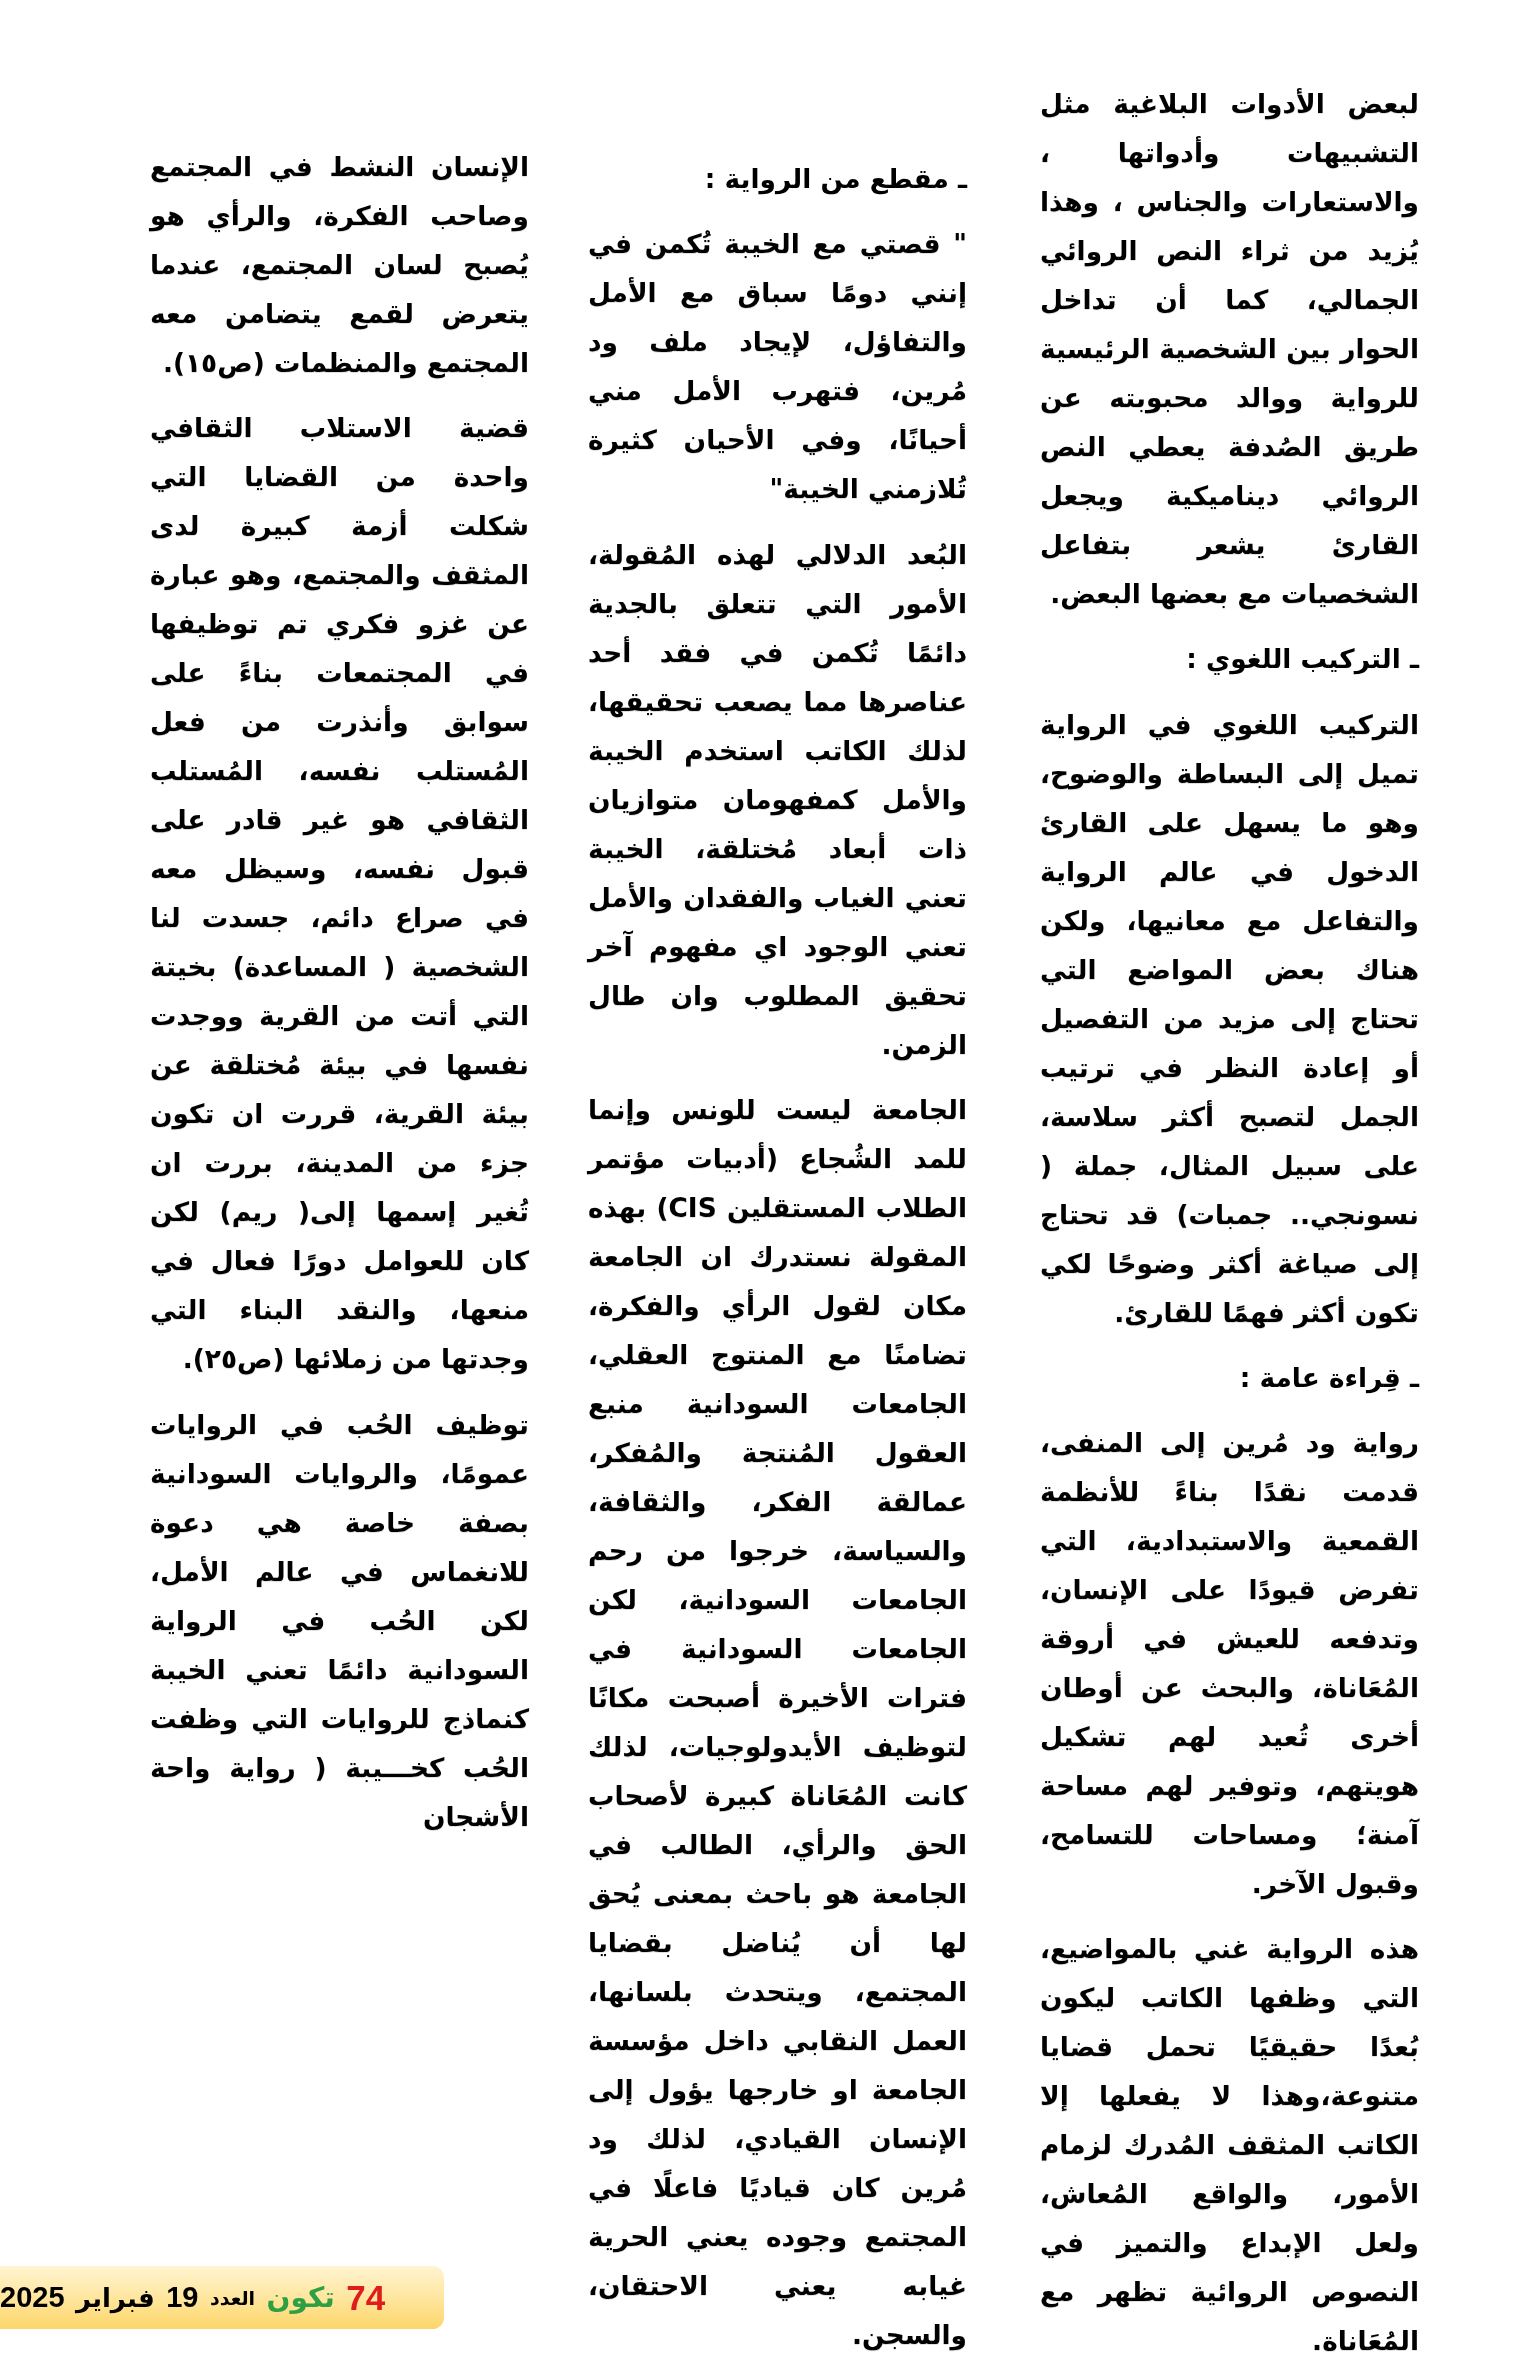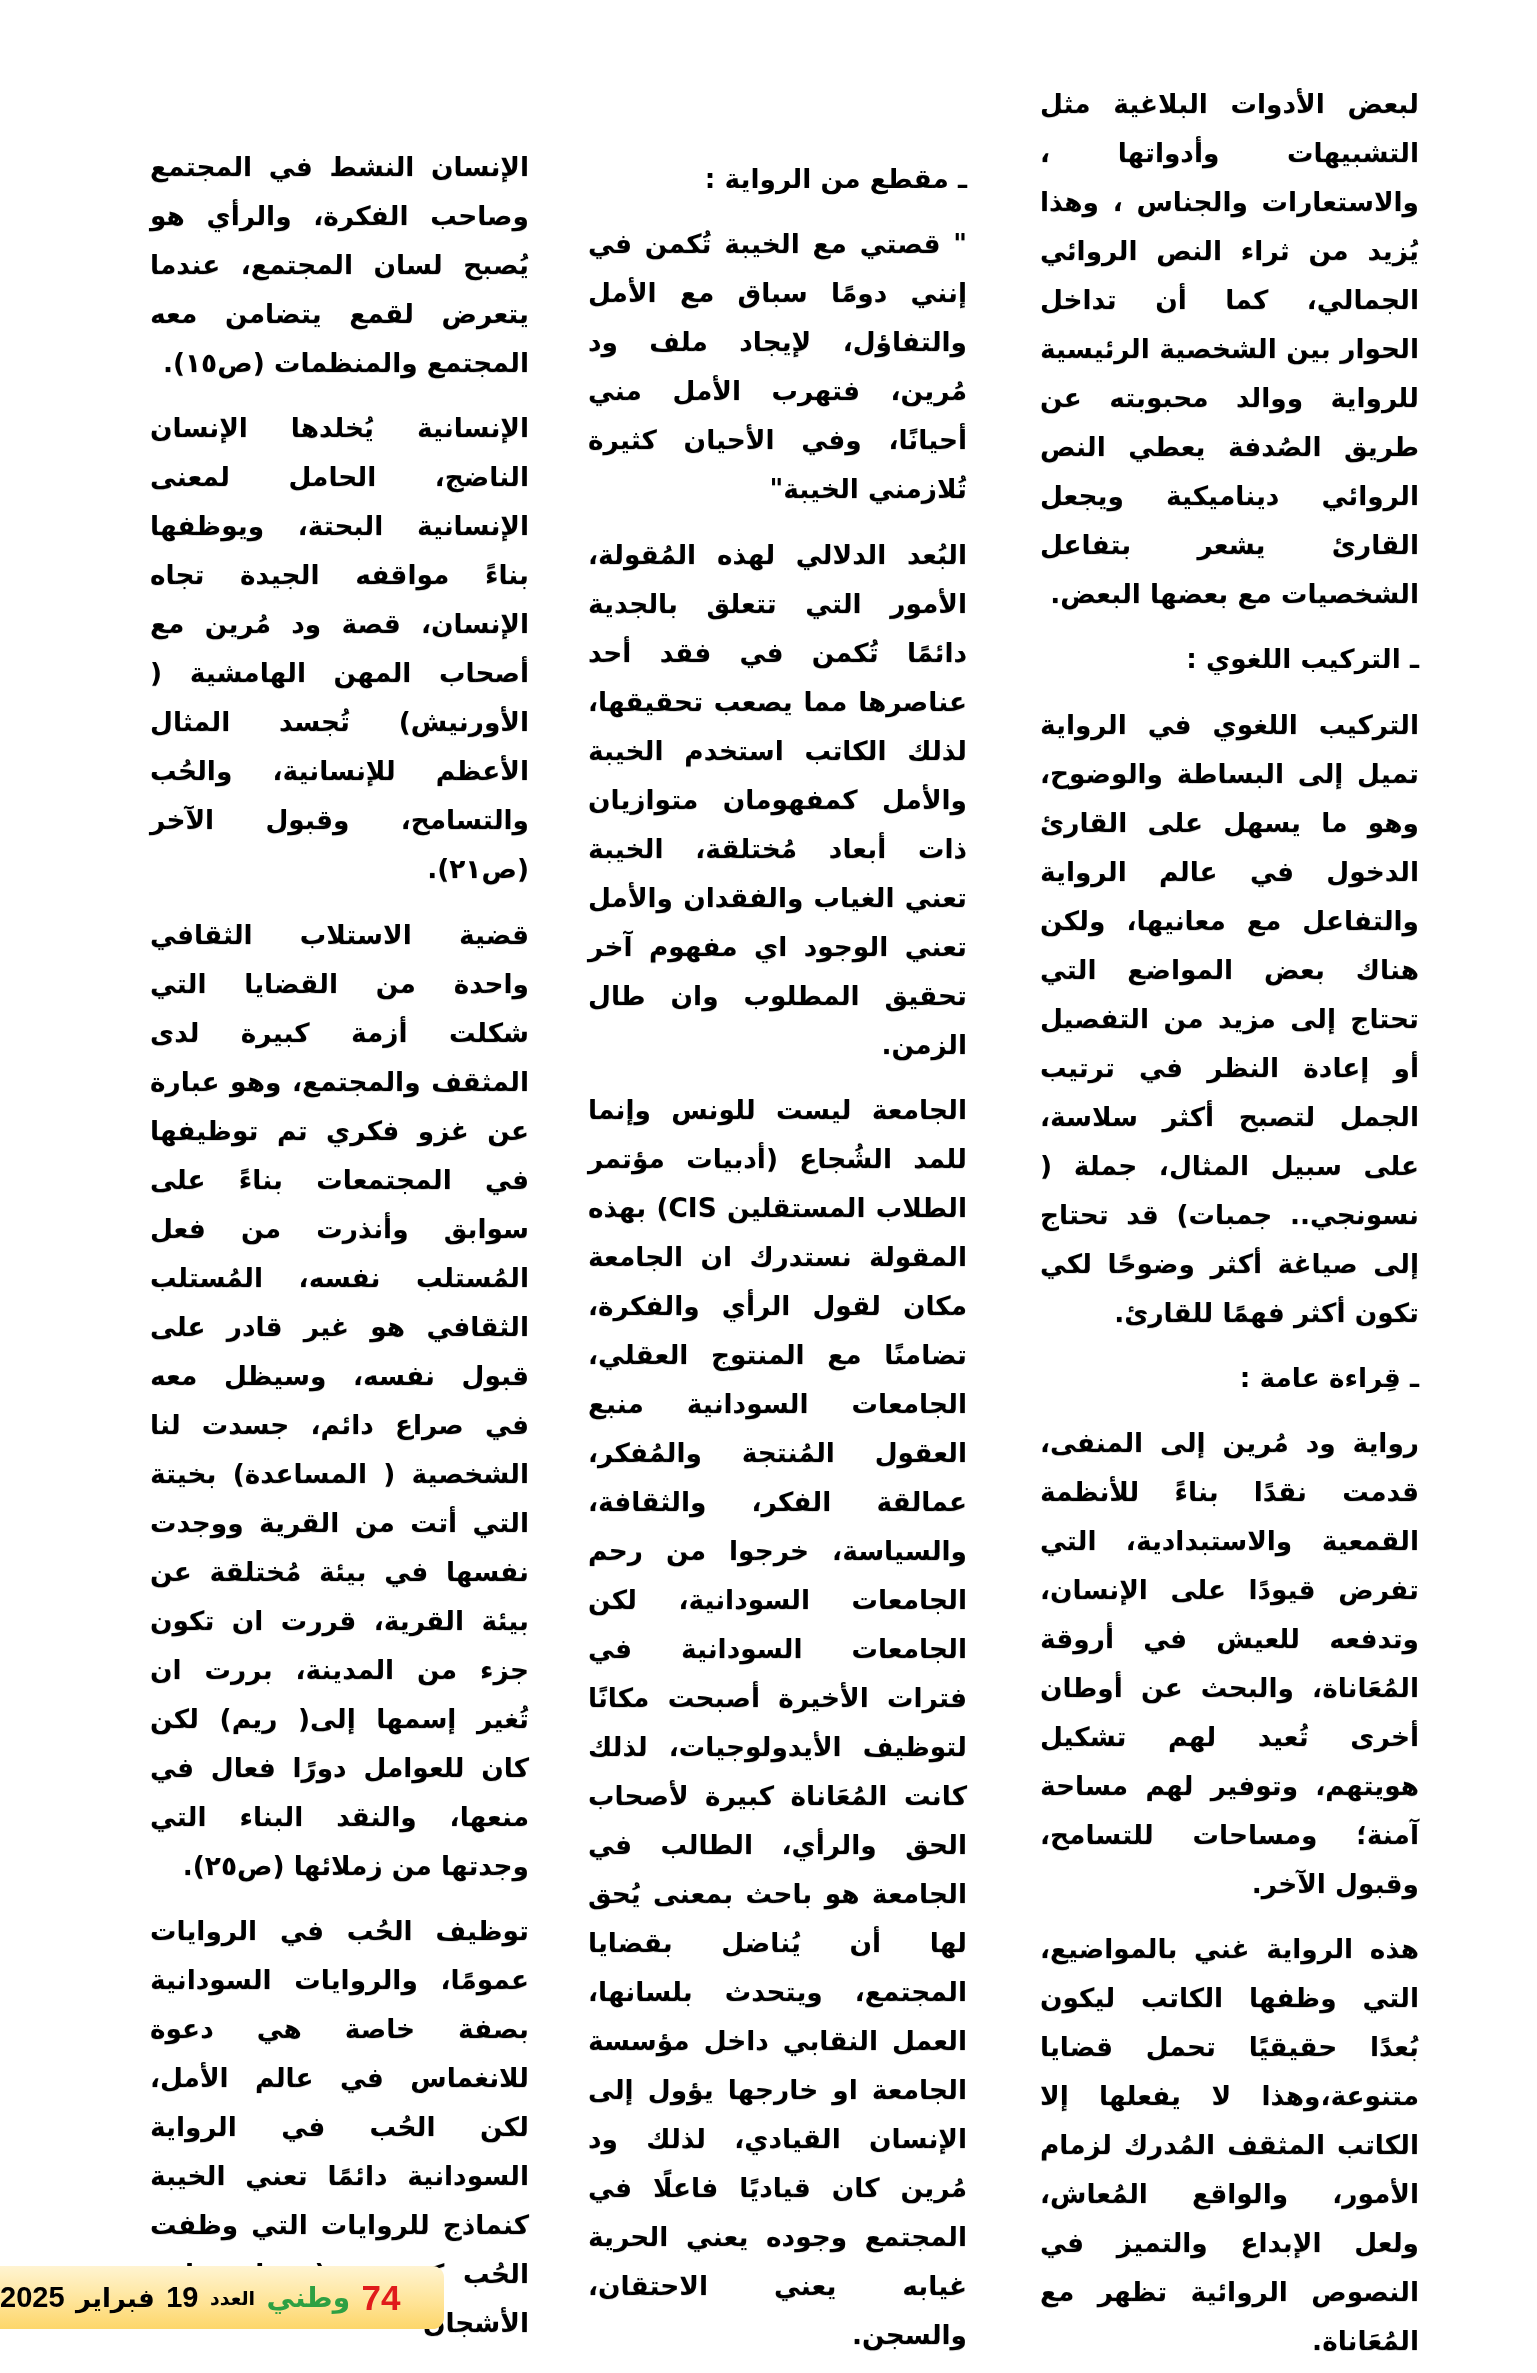--- a/index.html
+++ b/index.html
@@ -42,29 +42,28 @@
 
   <div class="col col-mid">
     <p class="heading">ـ مقطع من الرواية :</p>
     <p class="para">" قصتي مع الخيبة تُكمن في إنني دومًا سباق مع الأمل والتفاؤل، لإيجاد ملف ود مُرين، فتهرب الأمل مني أحيانًا، وفي الأحيان كثيرة تُلازمني الخيبة"</p>
     <p class="para">البُعد الدلالي لهذه المُقولة، الأمور التي تتعلق بالجدية دائمًا تُكمن في فقد أحد عناصرها مما يصعب تحقيقها، لذلك الكاتب استخدم الخيبة والأمل كمفهومان متوازيان ذات أبعاد مُختلقة، الخيبة تعني الغياب والفقدان والأمل تعني الوجود اي مفهوم آخر تحقيق المطلوب وان طال الزمن.</p>
     <p class="para">الجامعة ليست للونس وإنما للمد الشُجاع (أدبيات مؤتمر الطلاب المستقلين CIS) بهذه المقولة نستدرك ان الجامعة مكان لقول الرأي والفكرة، تضامنًا مع المنتوج العقلي، الجامعات السودانية منبع العقول المُنتجة والمُفكر، عمالقة الفكر، والثقافة، والسياسة، خرجوا من رحم الجامعات السودانية، لكن الجامعات السودانية في فترات الأخيرة أصبحت مكانًا لتوظيف الأيدولوجيات، لذلك كانت المُعَاناة كبيرة لأصحاب الحق والرأي، الطالب في الجامعة هو باحث بمعنى يُحق لها أن يُناضل بقضايا المجتمع، ويتحدث بلسانها، العمل النقابي داخل مؤسسة الجامعة او خارجها يؤول إلى الإنسان القيادي، لذلك ود مُرين كان قياديًا فاعلًا في المجتمع وجوده يعني الحرية غيابه يعني الاحتقان، والسجن.</p>
   </div>
 
   <div class="col col-left">
     <p class="para">الإنسان النشط في المجتمع وصاحب الفكرة، والرأي هو يُصبح لسان المجتمع، عندما يتعرض لقمع يتضامن معه المجتمع والمنظمات (ص١٥).</p>
-    <p class="para">الإنسانية يُخلدها الإنسان الناضج، الحامل لمعنى الإنسانية البحتة، ويوظفها بناءً مواقفه الجيدة تجاه الإنسان، قصة ود مُرين مع أصحاب المهن الهامشية ( الأورنيش) تُجسد المثال الأعظم للإنسانية، والحُب والتسامح، وقبول الآخر (ص٢١).</p>
     <p class="para">قضية الاستلاب الثقافي واحدة من القضايا التي شكلت أزمة كبيرة لدى المثقف والمجتمع، وهو عبارة عن غزو فكري تم توظيفها في المجتمعات بناءً على سوابق وأنذرت من فعل المُستلب نفسه، المُستلب الثقافي هو غير قادر على قبول نفسه، وسيظل معه في صراع دائم، جسدت لنا الشخصية ( المساعدة) بخيتة التي أتت من القرية ووجدت نفسها في بيئة مُختلقة عن بيئة القرية، قررت ان تكون جزء من المدينة، بررت ان تُغير إسمها إلى( ريم) لكن كان للعوامل دورًا فعال في منعها، والنقد البناء التي وجدتها من زملائها (ص٢٥).</p>
     <p class="para">توظيف الحُب في الروايات عمومًا، والروايات السودانية بصفة خاصة هي دعوة للانغماس في عالم الأمل، لكن الحُب في الرواية السودانية دائمًا تعني الخيبة كنماذج للروايات التي وظفت الحُب كخـــيبة ( رواية واحة الأشجان</p>
   </div>
 
   <div class="footer-badge">
     <div class="footer-inner">
       <span class="f-page" style="color:#e01b1b">74</span>
-      <span class="f-brand" style="color:#2ea043">وطني</span>
+      <span class="f-brand" style="color:#2ea043">تكون</span>
       <span class="f-label">العدد</span>
       <span class="f-num">19</span>
       <span class="f-month">فبراير</span>
       <span class="f-year">2025</span>
     </div>
   </div>
 
 </div>
 
 

